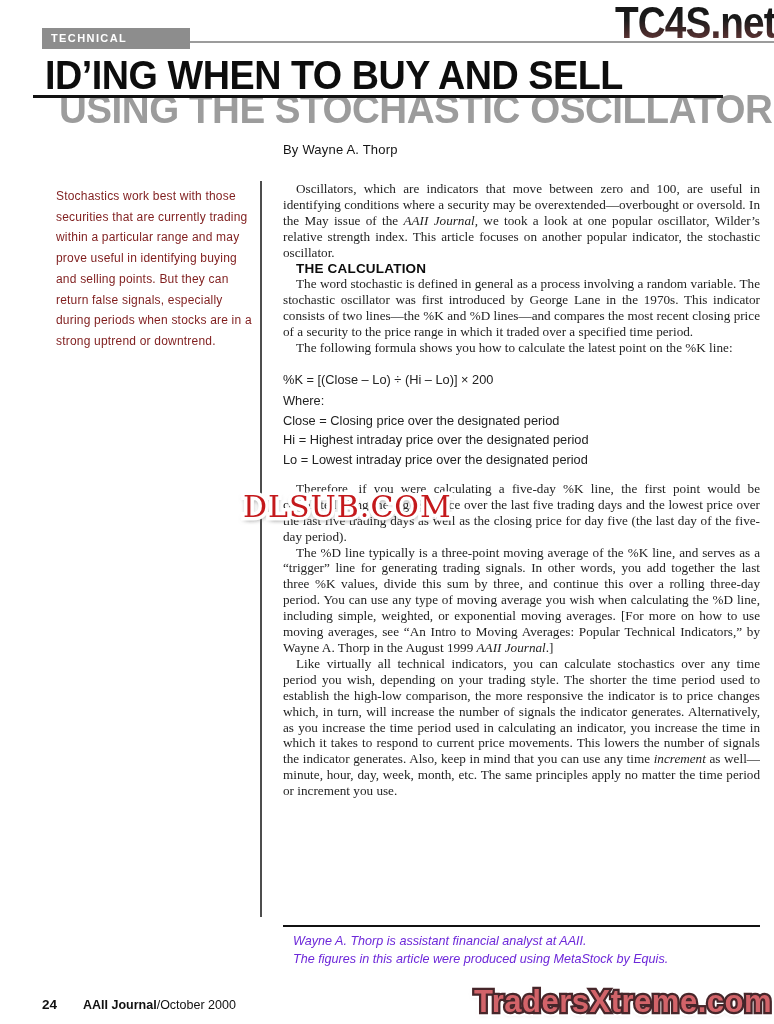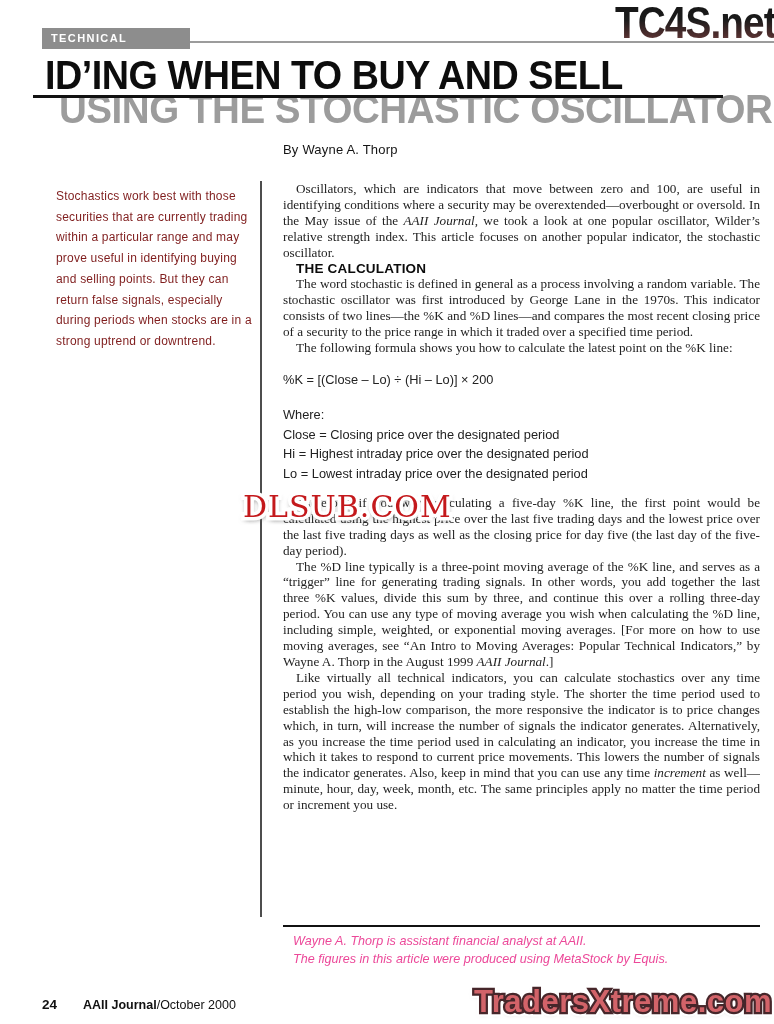--- a/index.html
+++ b/index.html
@@ -60,27 +60,27 @@
   .section-heading{
     font-family:"Liberation Sans",sans-serif;font-weight:bold;
     font-size:13.5px;letter-spacing:.2px;color:#0b0b0b;
     margin:13px 0 14px;text-indent:0;
   }
   .formula{
     font-family:"Liberation Sans",sans-serif;font-size:12.8px;line-height:19.8px;
     color:#222;margin:14px 0 11px;text-align:left;
   }
   .formula div{text-indent:0;}
-  .formula .gap{margin-top:15px;}
+  .formula .gap{margin-top:1px;}
 
   
   .credit-rule{position:absolute;left:283px;top:925px;width:477px;height:1.5px;background:#111;}
   .credits{
     position:absolute;left:293px;top:933px;width:460px;
-    font-style:italic;font-size:12.6px;line-height:17.5px;color:#ec4899;
+    font-style:italic;font-size:12.6px;line-height:17.5px;color:#6d28d9;
   }
   .page-footer{position:absolute;left:42px;top:997px;font-size:12.5px;color:#111;}
   .page-footer .pagenum{font-weight:bold;font-size:13.5px;margin-right:26px;}
   .page-footer .journal{font-weight:bold;}
 
   
   .wm{position:absolute;white-space:nowrap;}
   .wm .layer{position:absolute;left:0;top:0;}
   .wm .anchor{position:relative;visibility:hidden;}
 

